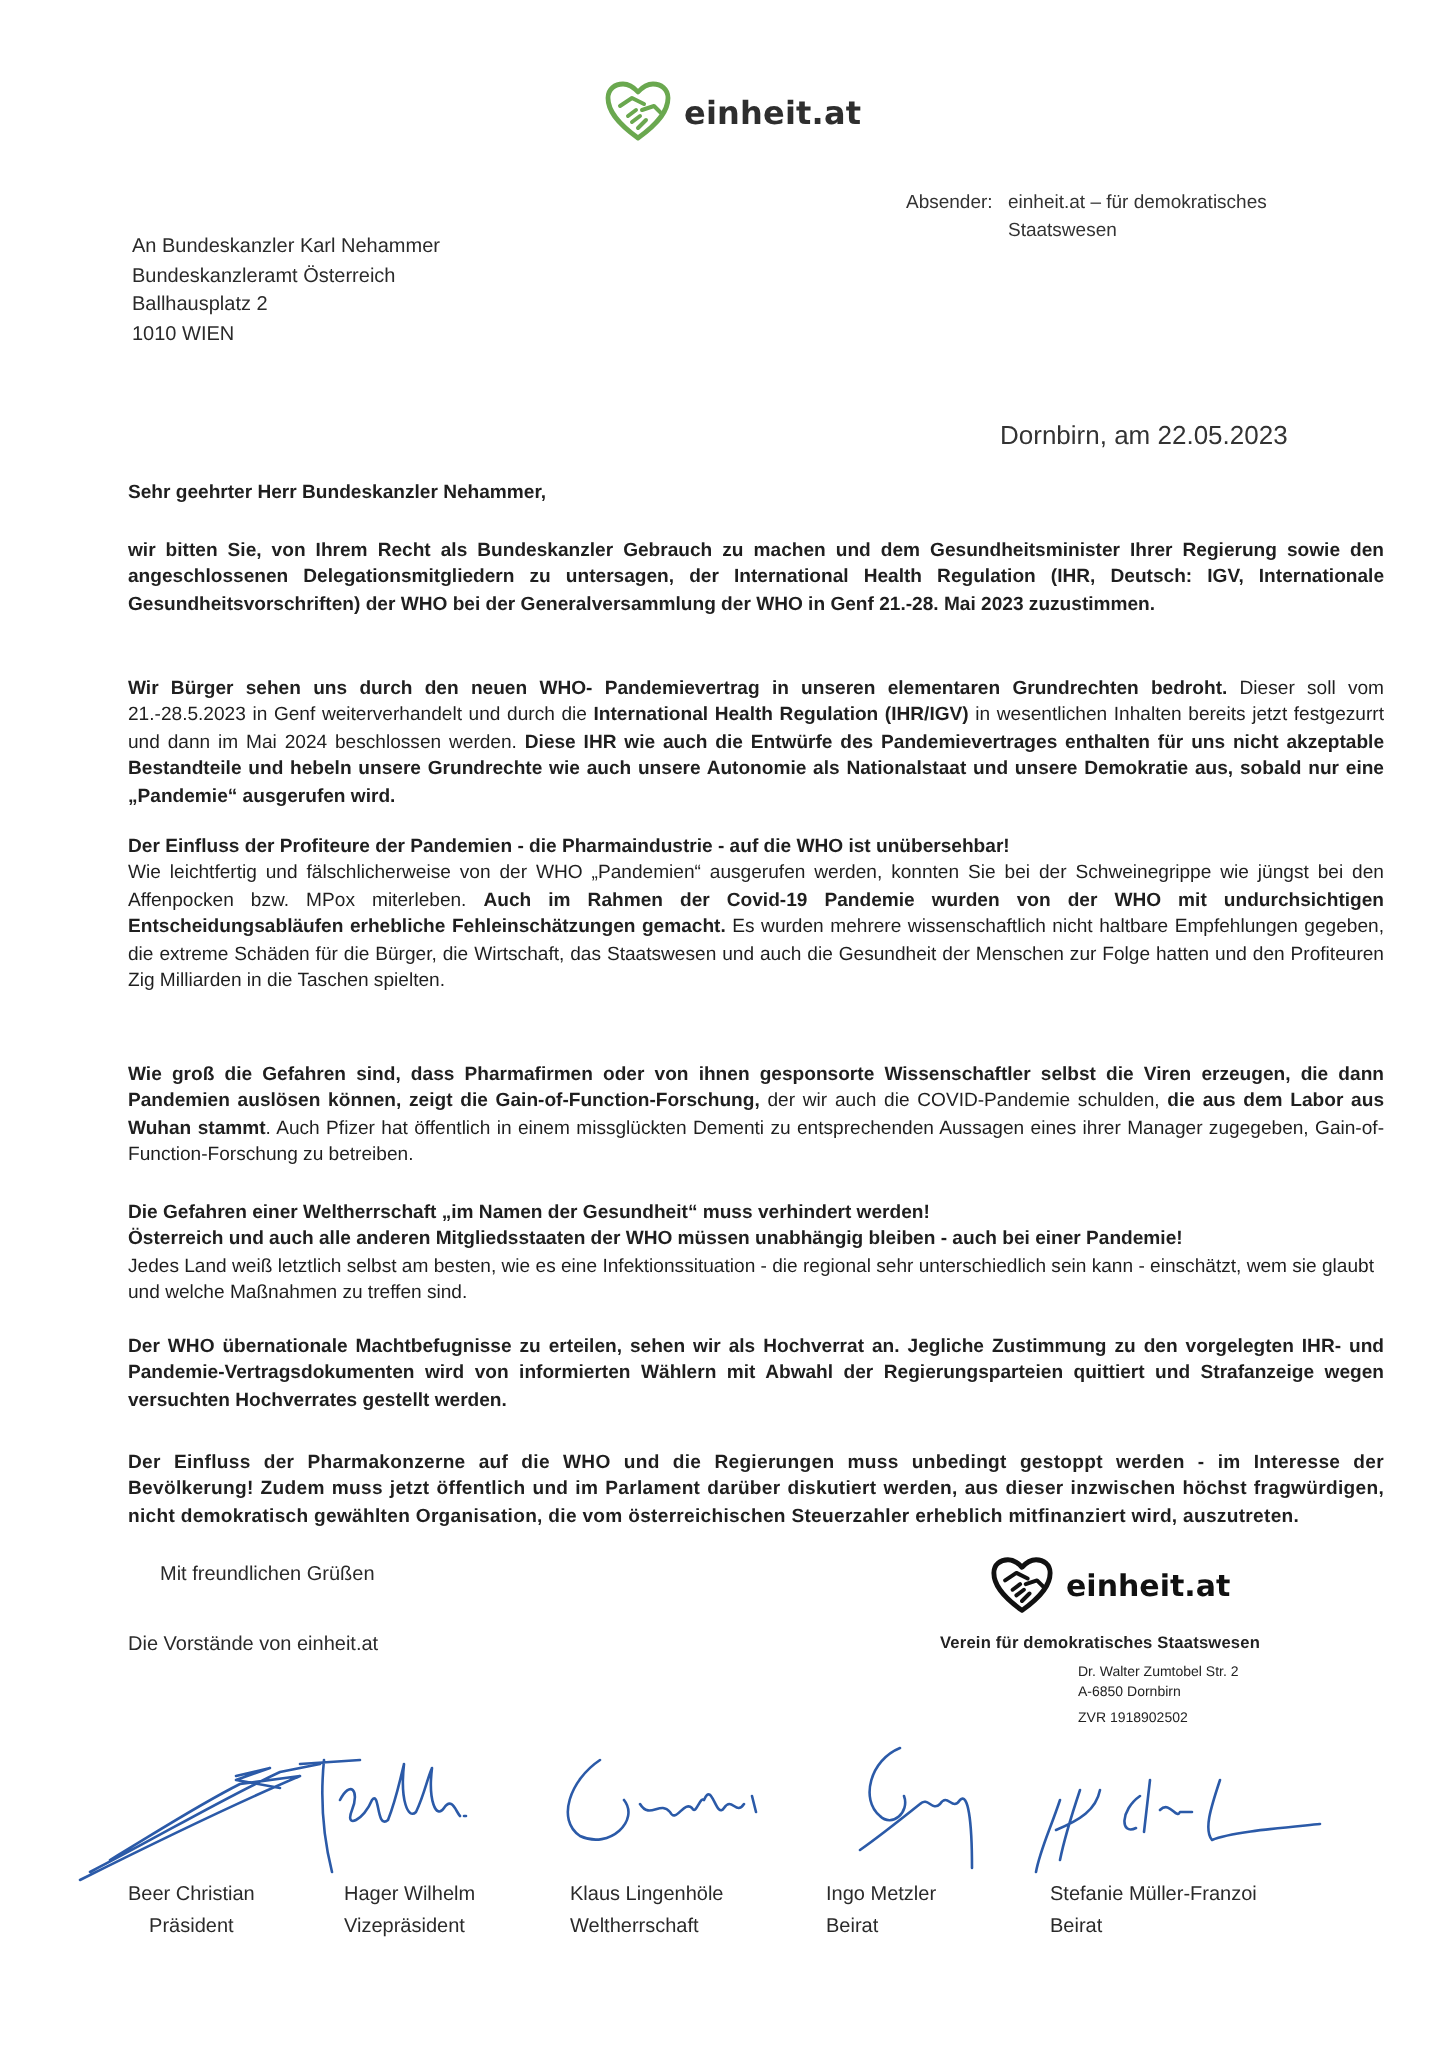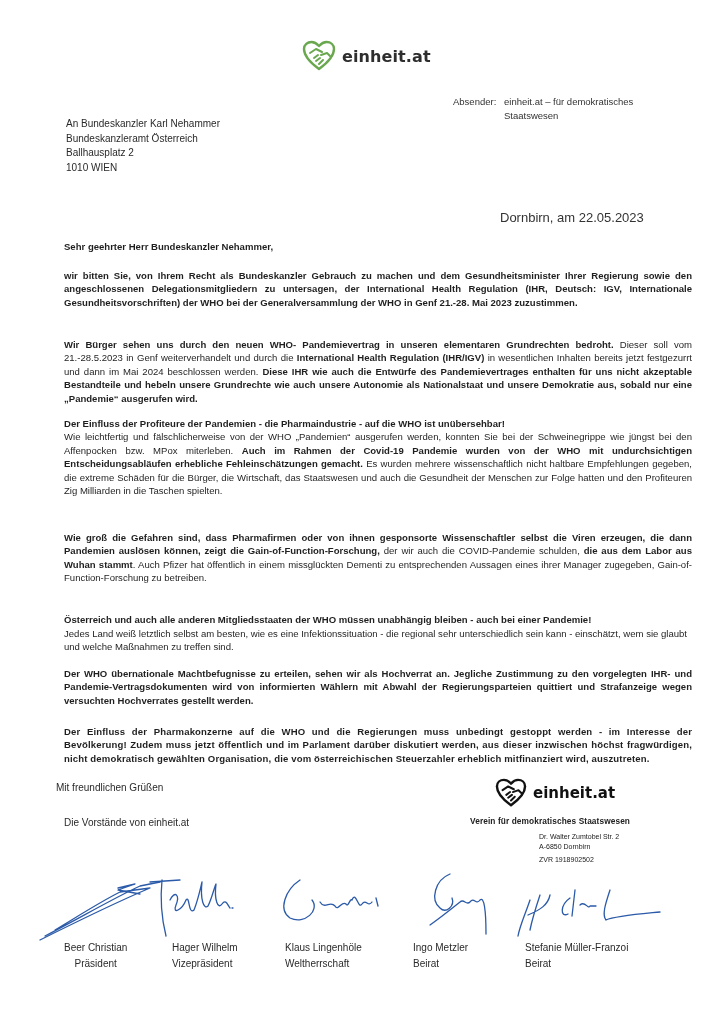--- a/index.html
+++ b/index.html
@@ -17,21 +17,21 @@
   .body-text { left: 64px; width: 628px; font-size: 9.55px; line-height: 13.4px; text-align: justify; margin-top: 12px; }
   .body-text b { font-weight: bold; }
   .salutation { top: 228px; font-weight: bold; }
   .p1 { top: 257px; font-weight: bold; }
   .p2 { top: 326px; }
   .p3 { top: 405px; }
   .p4 { top: 519px; }
   .p5 { top: 588px; }
   .p6 { top: 655px; }
   .p7 { top: 713px; font-weight: bold; letter-spacing: 0.15px; }
-  .closing { left: 56px; top: 782px; font-size: 10px; color: #2a2a2a; }
+  .closing { left: 80px; top: 782px; font-size: 10px; color: #2a2a2a; }
   .signoff { left: 64px; top: 777px; font-size: 10px; color: #2a2a2a; margin-top: 40px; }
   .stamp { left: 470px; top: 778px; width: 190px; }
   .stamp .stamp-logo { display: flex; align-items: center; gap: 5px; margin-left: 24px; }
   .stamp .stamp-brand { font-family: "DejaVu Sans", sans-serif; font-weight: bold; font-size: 15px; color: #111; }
   .stamp .stamp-org { font-size: 8.3px; font-weight: bold; color: #222; margin-top: 8px; letter-spacing: 0.1px; }
   .stamp .stamp-addr { margin-left: 69px; font-size: 7px; line-height: 10px; color: #222; margin-top: 6px; }
   .stamp .stamp-zvr { margin-left: 69px; font-size: 7px; color: #222; margin-top: 4px; }
   .signatures { left: 0; top: 870px; width: 724px; height: 80px; }
   .sig-names { top: 940px; left: 0; width: 724px; }
   .signer { position: absolute; font-size: 10px; line-height: 16px; color: #2a2a2a; }
@@ -74,21 +74,21 @@
 <div class="abs body-text p3">
   <b>Der Einfluss der Profiteure der Pandemien - die Pharmaindustrie - auf die WHO ist unübersehbar!</b><br>
   <span>Wie leichtfertig und fälschlicherweise von der WHO „Pandemien“ ausgerufen werden, konnten Sie bei der Schweinegrippe wie jüngst bei den Affenpocken bzw. MPox miterleben. </span><b>Auch im Rahmen der Covid-19 Pandemie wurden von der WHO mit undurchsichtigen Entscheidungsabläufen erhebliche Fehleinschätzungen gemacht.</b><span> Es wurden mehrere wissenschaftlich nicht haltbare Empfehlungen gegeben, die extreme Schäden für die Bürger, die Wirtschaft, das Staatswesen und auch die Gesundheit der Menschen zur Folge hatten und den Profiteuren Zig Milliarden in die Taschen spielten.</span>
 </div>
 
 <div class="abs body-text p4">
   <b>Wie groß die Gefahren sind, dass Pharmafirmen oder von ihnen gesponsorte Wissenschaftler selbst die Viren erzeugen, die dann Pandemien auslösen können, zeigt die Gain-of-Function-Forschung,</b><span> der wir auch die COVID-Pandemie schulden, </span><b>die aus dem Labor aus Wuhan stammt</b><span>. Auch Pfizer hat öffentlich in einem missglückten Dementi zu entsprechenden Aussagen eines ihrer Manager zugegeben, Gain-of-Function-Forschung zu betreiben.</span>
 </div>
 
 <div class="abs body-text p5" style="text-align:left;">
-  <br>
+  <b>Die Gefahren einer Weltherrschaft „im Namen der Gesundheit“ muss verhindert werden!</b><br>
   <b>Österreich und auch alle anderen Mitgliedsstaaten der WHO müssen unabhängig bleiben - auch bei einer Pandemie!</b><br>
   <span>Jedes Land weiß letztlich selbst am besten, wie es eine Infektionssituation - die regional sehr unterschiedlich sein kann - einschätzt, wem sie glaubt und welche Maßnahmen zu treffen sind.</span>
 </div>
 
 <div class="abs body-text p6" style="font-weight:bold;">Der WHO übernationale Machtbefugnisse zu erteilen, sehen wir als Hochverrat an. Jegliche Zustimmung zu den vorgelegten IHR- und Pandemie-Vertragsdokumenten wird von informierten Wählern mit Abwahl der Regierungsparteien quittiert und Strafanzeige wegen versuchten Hochverrates gestellt werden.</div>
 
 <div class="abs body-text p7">Der Einfluss der Pharmakonzerne auf die WHO und die Regierungen muss unbedingt gestoppt werden - im Interesse der Bevölkerung! Zudem muss jetzt öffentlich und im Parlament darüber diskutiert werden, aus dieser inzwischen höchst fragwürdigen, nicht demokratisch gewählten Organisation, die vom österreichischen Steuerzahler erheblich mitfinanziert wird, auszutreten.</div>
 
 <div class="abs closing">Mit freundlichen Grüßen</div>
 <div class="abs signoff">Die Vorstände von einheit.at</div>

